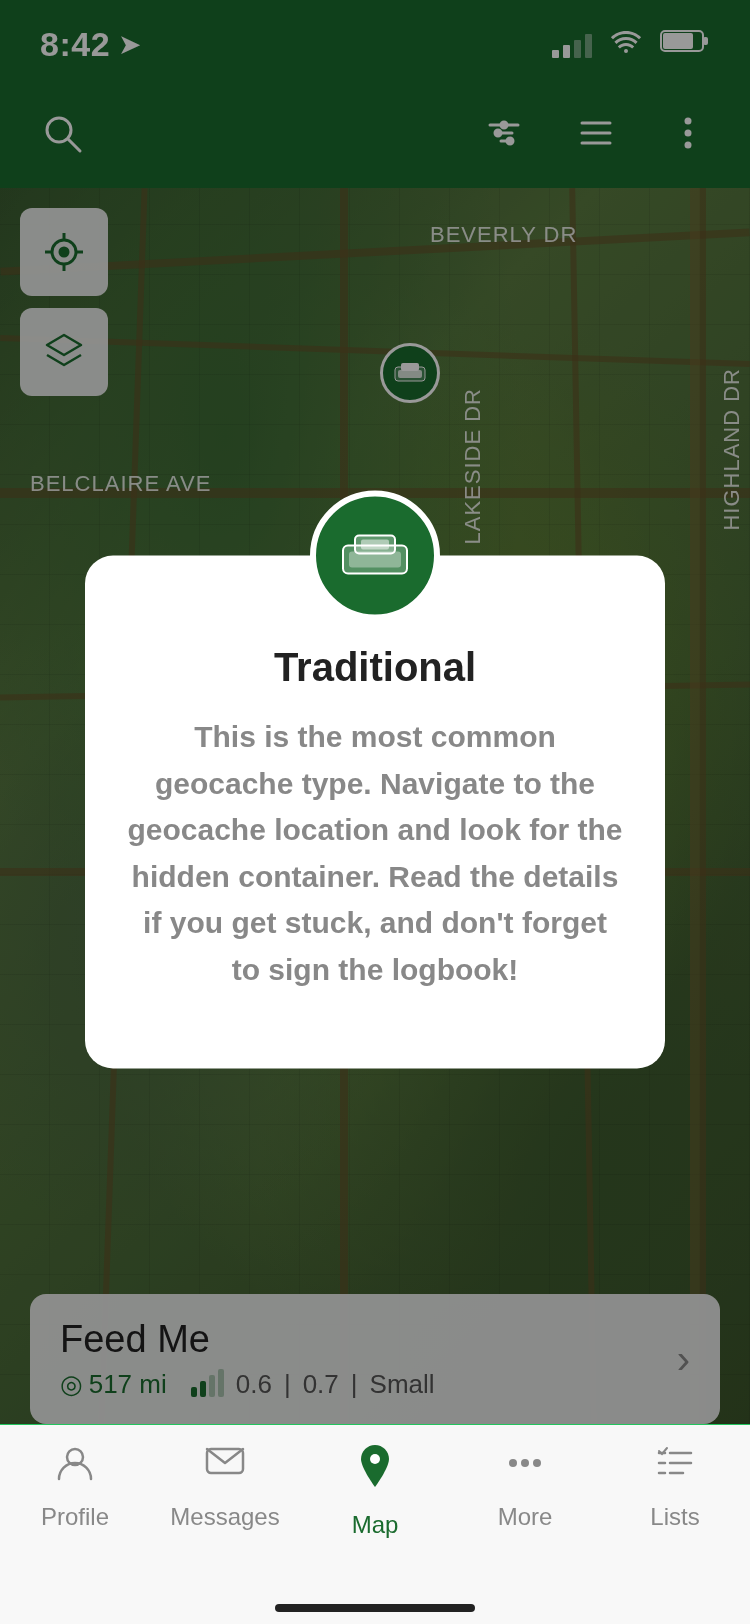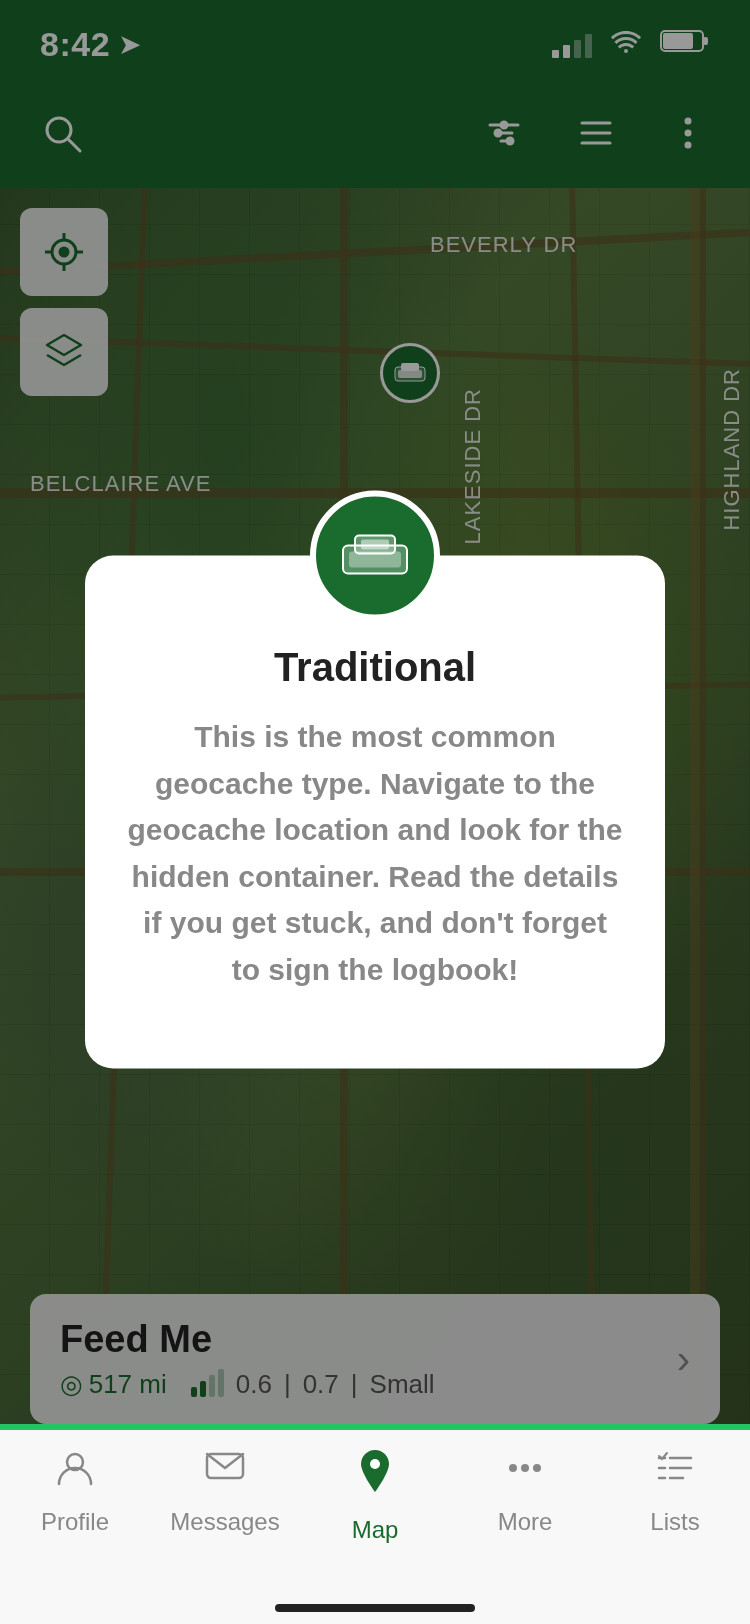--- a/index.html
+++ b/index.html
@@ -269,21 +269,21 @@
     }
     .cache-card-likes {
       display: flex;
       align-items: center;
       gap: 6px;
       color: #666;
       font-size: 26px;
     }
     .cache-card-name {
       font-size: 38px;
-      font-weight: 700;
+      font-weight: 400;
       color: #222;
       margin-bottom: 8px;
     }
     .cache-card-details {
       display: flex;
       align-items: center;
       gap: 12px;
       font-size: 26px;
       color: #555;
     }
@@ -313,21 +313,21 @@
 
     
     .bottom-nav {
       position: absolute;
       bottom: 0; left: 0; right: 0;
       height: 200px;
       background: #f8f8f8;
       display: flex;
       align-items: flex-start;
       padding-top: 16px;
-      border-top: 6px solid #22c55e;
+      border-top: 1px solid #22c55e;
       z-index: 200;
     }
     .nav-tab {
       flex: 1;
       display: flex;
       flex-direction: column;
       align-items: center;
       gap: 8px;
       cursor: pointer;
     }
@@ -426,21 +426,21 @@
   <div class="road" style="top:160px; left:0; right:0; height:6px; transform:rotate(2deg);"></div>
   <div class="road" style="top:300px; left:0; right:0; height:10px;"></div>
   <div class="road" style="top:500px; left:0; right:0; height:6px; transform:rotate(-1deg);"></div>
   <div class="road" style="top:680px; left:0; right:0; height:8px;"></div>
   <div class="road" style="top:0; bottom:0; left:120px; width:6px; transform:rotate(2deg);"></div>
   <div class="road" style="top:0; bottom:0; left:340px; width:8px;"></div>
   <div class="road" style="top:0; bottom:0; left:580px; width:6px; transform:rotate(-1deg);"></div>
   <div class="road" style="top:0; bottom:0; left:700px; width:6px;"></div>
   <div class="road" style="top:0; bottom:0; right:50px; width:10px; background:rgba(120,100,50,0.5);"></div>
 
-  <div class="street-label" style="top:44px; left:430px;">BEVERLY DR</div>
+  <div class="street-label" style="top:34px; left:430px;">BEVERLY DR</div>
   <div class="street-label" style="top:200px; left:460px; writing-mode:vertical-rl; transform:rotate(180deg);">LAKESIDE DR</div>
   <div class="street-label" style="top:180px; right:5px; writing-mode:vertical-rl; transform:rotate(180deg);">HIGHLAND DR</div>
   <div class="street-label" style="top:283px; left:30px;">BELCLAIRE AVE</div>
 
   <div class="map-control map-control-locate">
     <svg width="46" height="46" viewBox="0 0 46 46" fill="none" stroke="#1a6b2e" stroke-width="3">
       <circle cx="23" cy="23" r="12"></circle>
       <circle cx="23" cy="23" r="4" fill="#1a6b2e"></circle>
       <line x1="23" y1="4" x2="23" y2="11"></line>
       <line x1="23" y1="35" x2="23" y2="42"></line>

